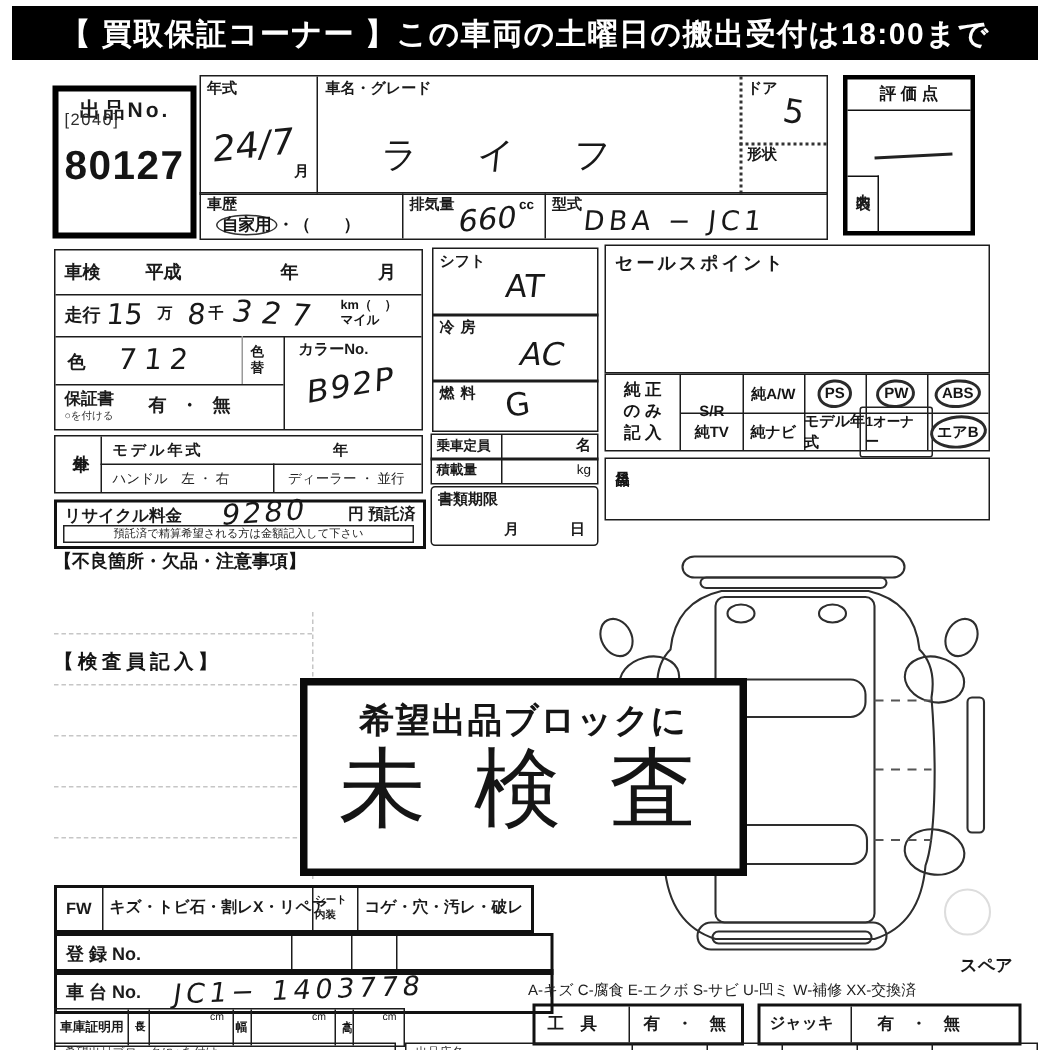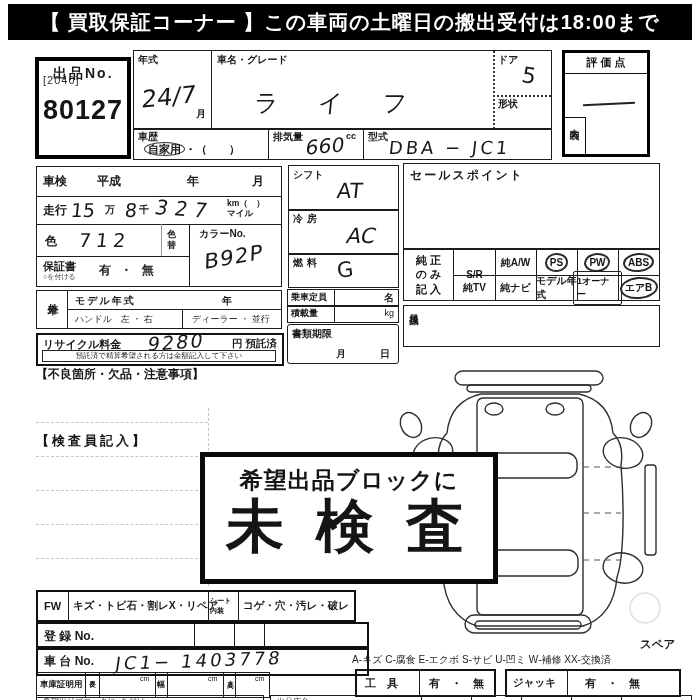--- a/index.html
+++ b/index.html
@@ -260,21 +260,21 @@
 
       <rect x="70" y="250" rx="9" width="126" height="18"></rect>
       <rect x="80" y="256" rx="4" width="106" height="8"></rect>
 
       <circle cx="250" cy="243" r="15" stroke="#dddddd"></circle>
     </g>
   </svg>
 
   <div class="abs" style="left:200px;top:452px;width:288px;height:122px;border:5px solid #0a0a0a;background:#fff;text-align:center;">
     <div style="margin-top:8px;font-size:23px;font-weight:900;letter-spacing:1px;">希望出品ブロックに</div>
-    <div style="font-size:58px;font-weight:700;letter-spacing:8px;line-height:1.05;">未 検 査</div>
+    <div style="font-size:58px;font-weight:400;letter-spacing:8px;line-height:1.05;">未 検 査</div>
   </div>
 
   <div class="abs b2" style="left:36px;top:590px;width:316px;height:28px;">
     <div class="divider" style="left:30px;top:0;height:28px;"></div>
     <div class="divider" style="left:170px;top:0;height:28px;"></div>
     <div class="divider" style="left:200px;top:0;height:28px;"></div>
     <div class="abs lbl" style="left:6px;top:8px;font-size:11px;">FW</div>
     <div class="abs lbl" style="left:35px;top:8px;font-size:10.5px;">キズ・トビ石・割レX・リペア</div>
     <div class="abs" style="left:172px;top:4px;font-size:7px;font-weight:700;line-height:1.4;">
       <div>シート</div>

